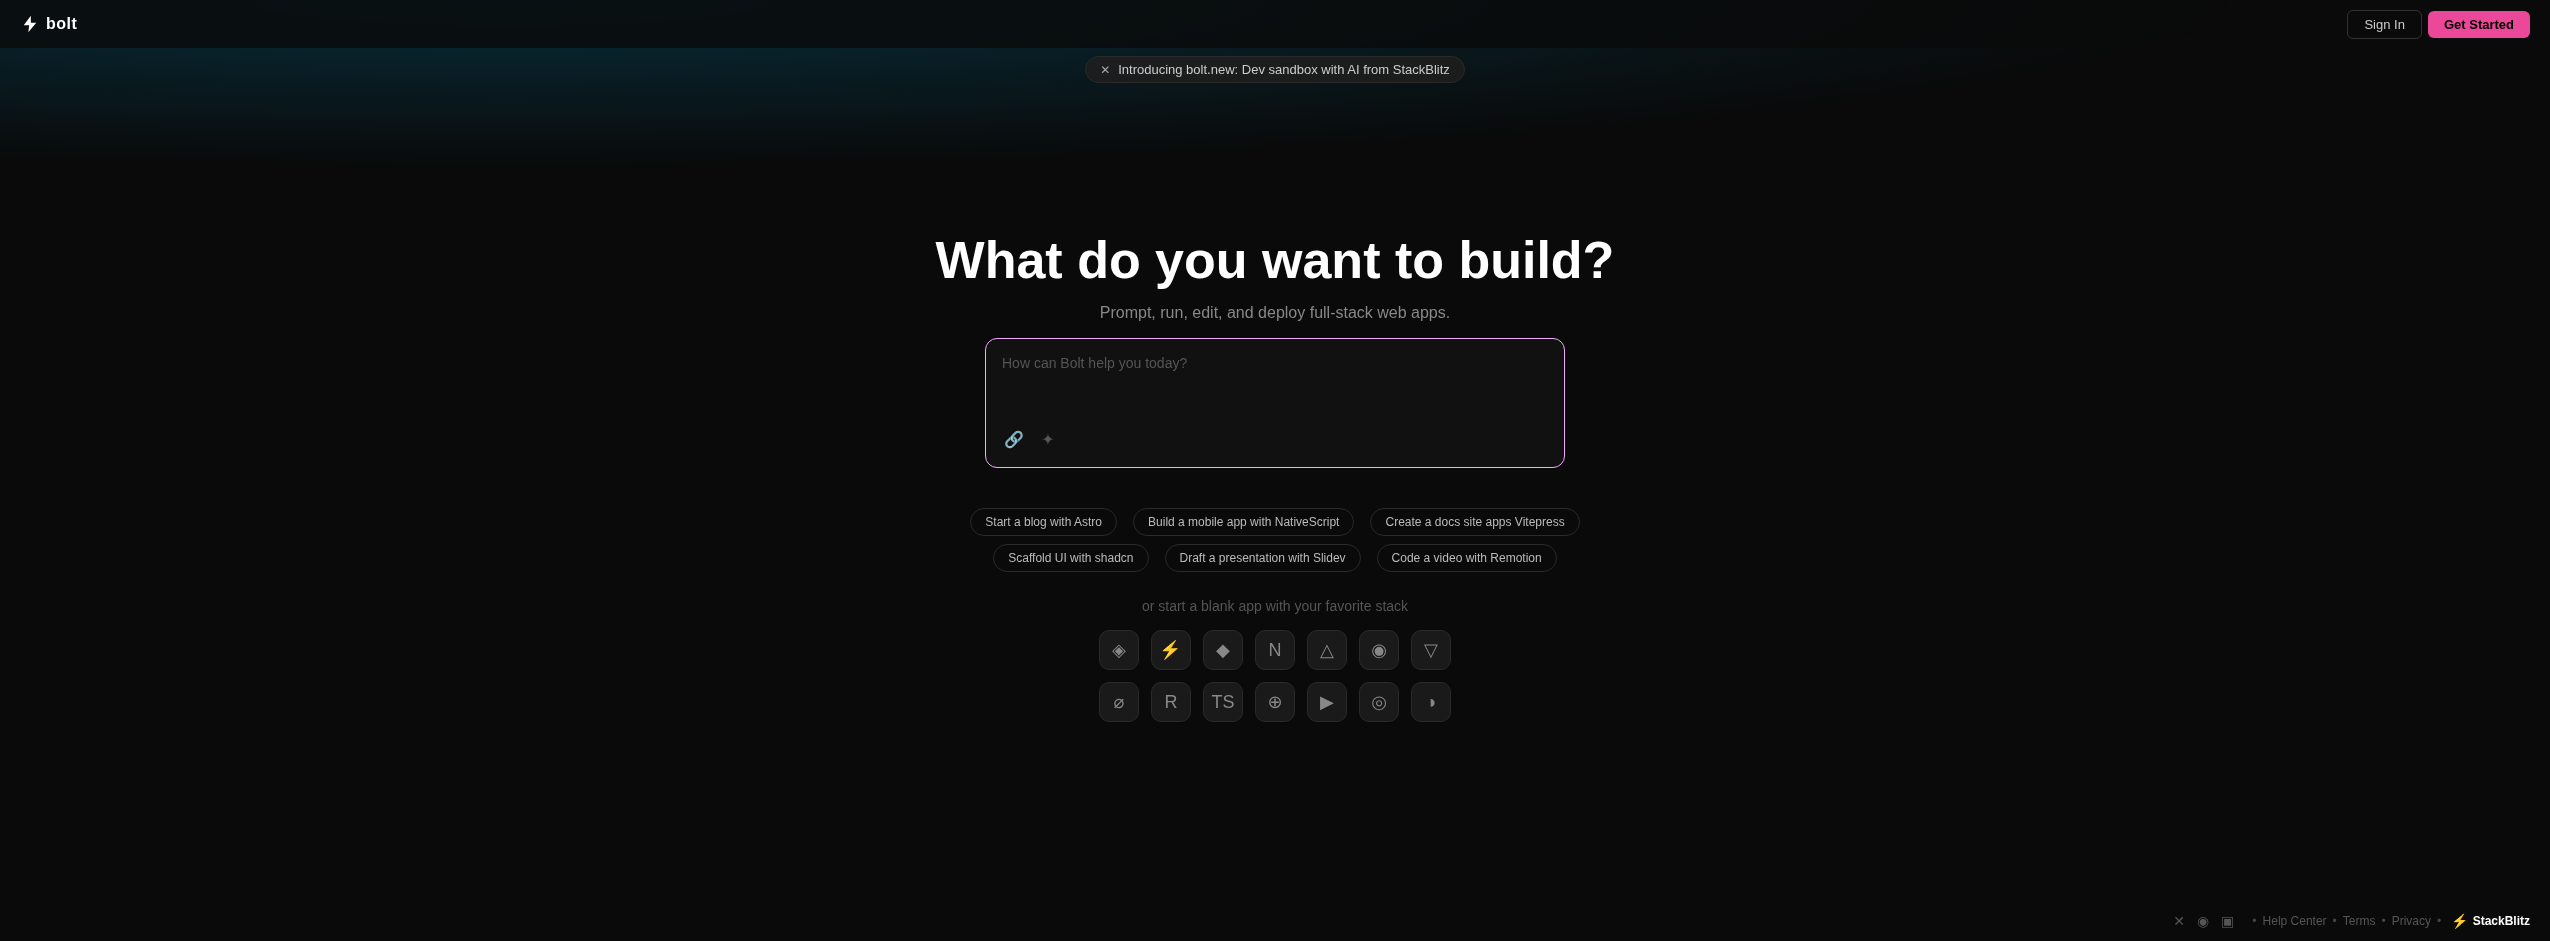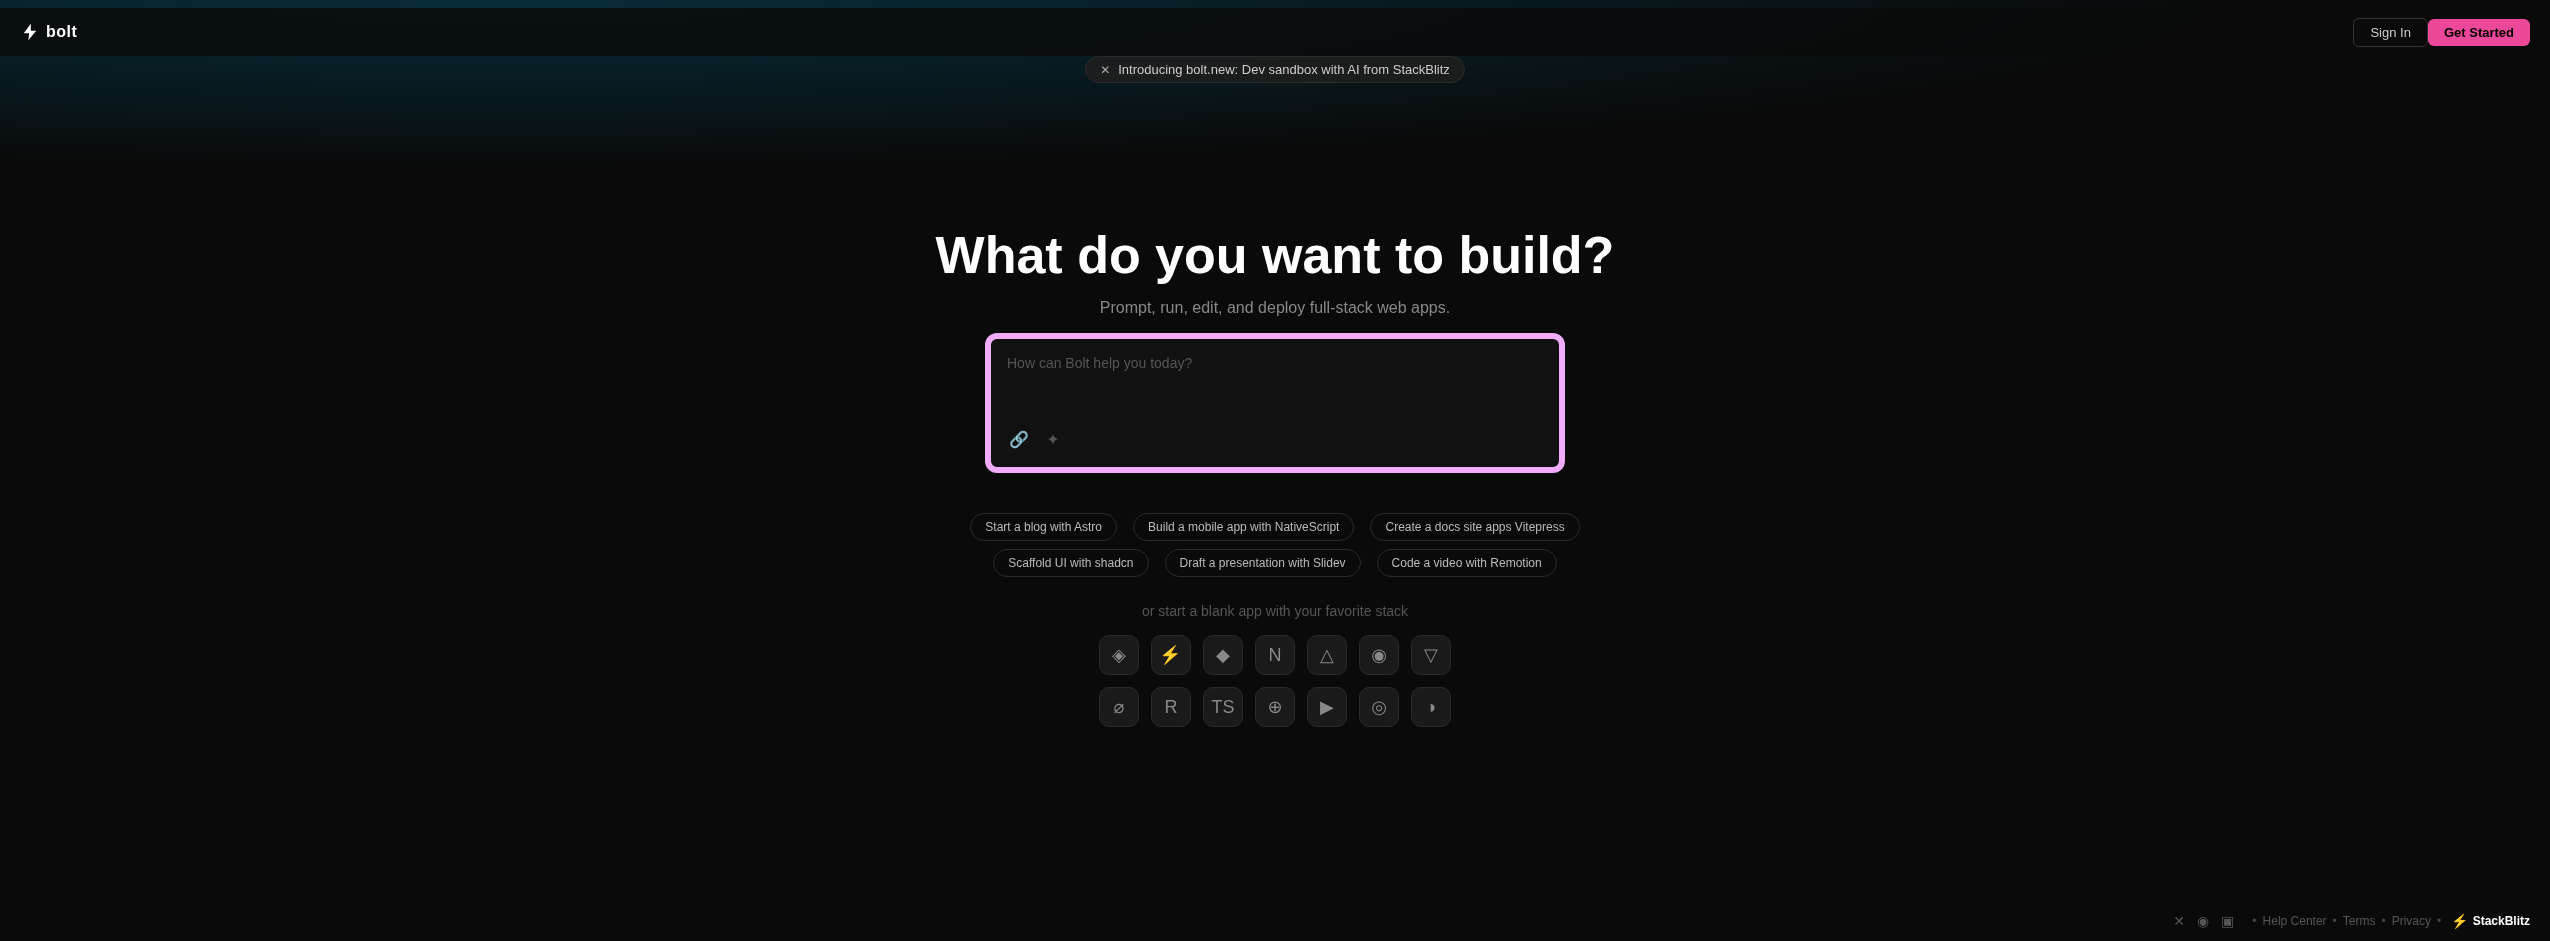--- a/index.html
+++ b/index.html
@@ -32,21 +32,20 @@
       top: 0;
       left: 0;
       right: 0;
       height: 48px;
       display: flex;
       align-items: center;
       justify-content: space-between;
       padding: 0 20px;
       z-index: 100;
       background: rgba(10,10,10,0.8);
-      margin-top: 8px;
     }
 
     .navbar-logo {
       display: flex;
       align-items: center;
       gap: 6px;
     }
 
     .bolt-logo-icon {
       width: 20px;
@@ -57,21 +56,21 @@
     .navbar-logo-text {
       font-size: 16px;
       font-weight: 700;
       color: #fff;
       letter-spacing: 0.5px;
     }
 
     .navbar-actions {
       display: flex;
       align-items: center;
-      gap: 0;
+      gap: 6px;
     }
 
     .btn-signin {
       background: transparent;
       border: 1px solid #333;
       color: #ccc;
       padding: 6px 16px;
       border-radius: 6px;
       font-size: 13px;
       cursor: pointer;
@@ -152,21 +151,21 @@
       color: #888;
       text-align: center;
       margin-bottom: 16px;
     }
 
     
     .chat-box {
       width: 580px;
       max-width: 95vw;
       background: #111;
-      border: 6px solid #f0abfc;
+      border: 1px solid #f0abfc;
       border-radius: 12px;
       padding: 16px;
       margin-bottom: 40px;
     }
 
     .chat-input {
       width: 100%;
       background: transparent;
       border: none;
       outline: none;

